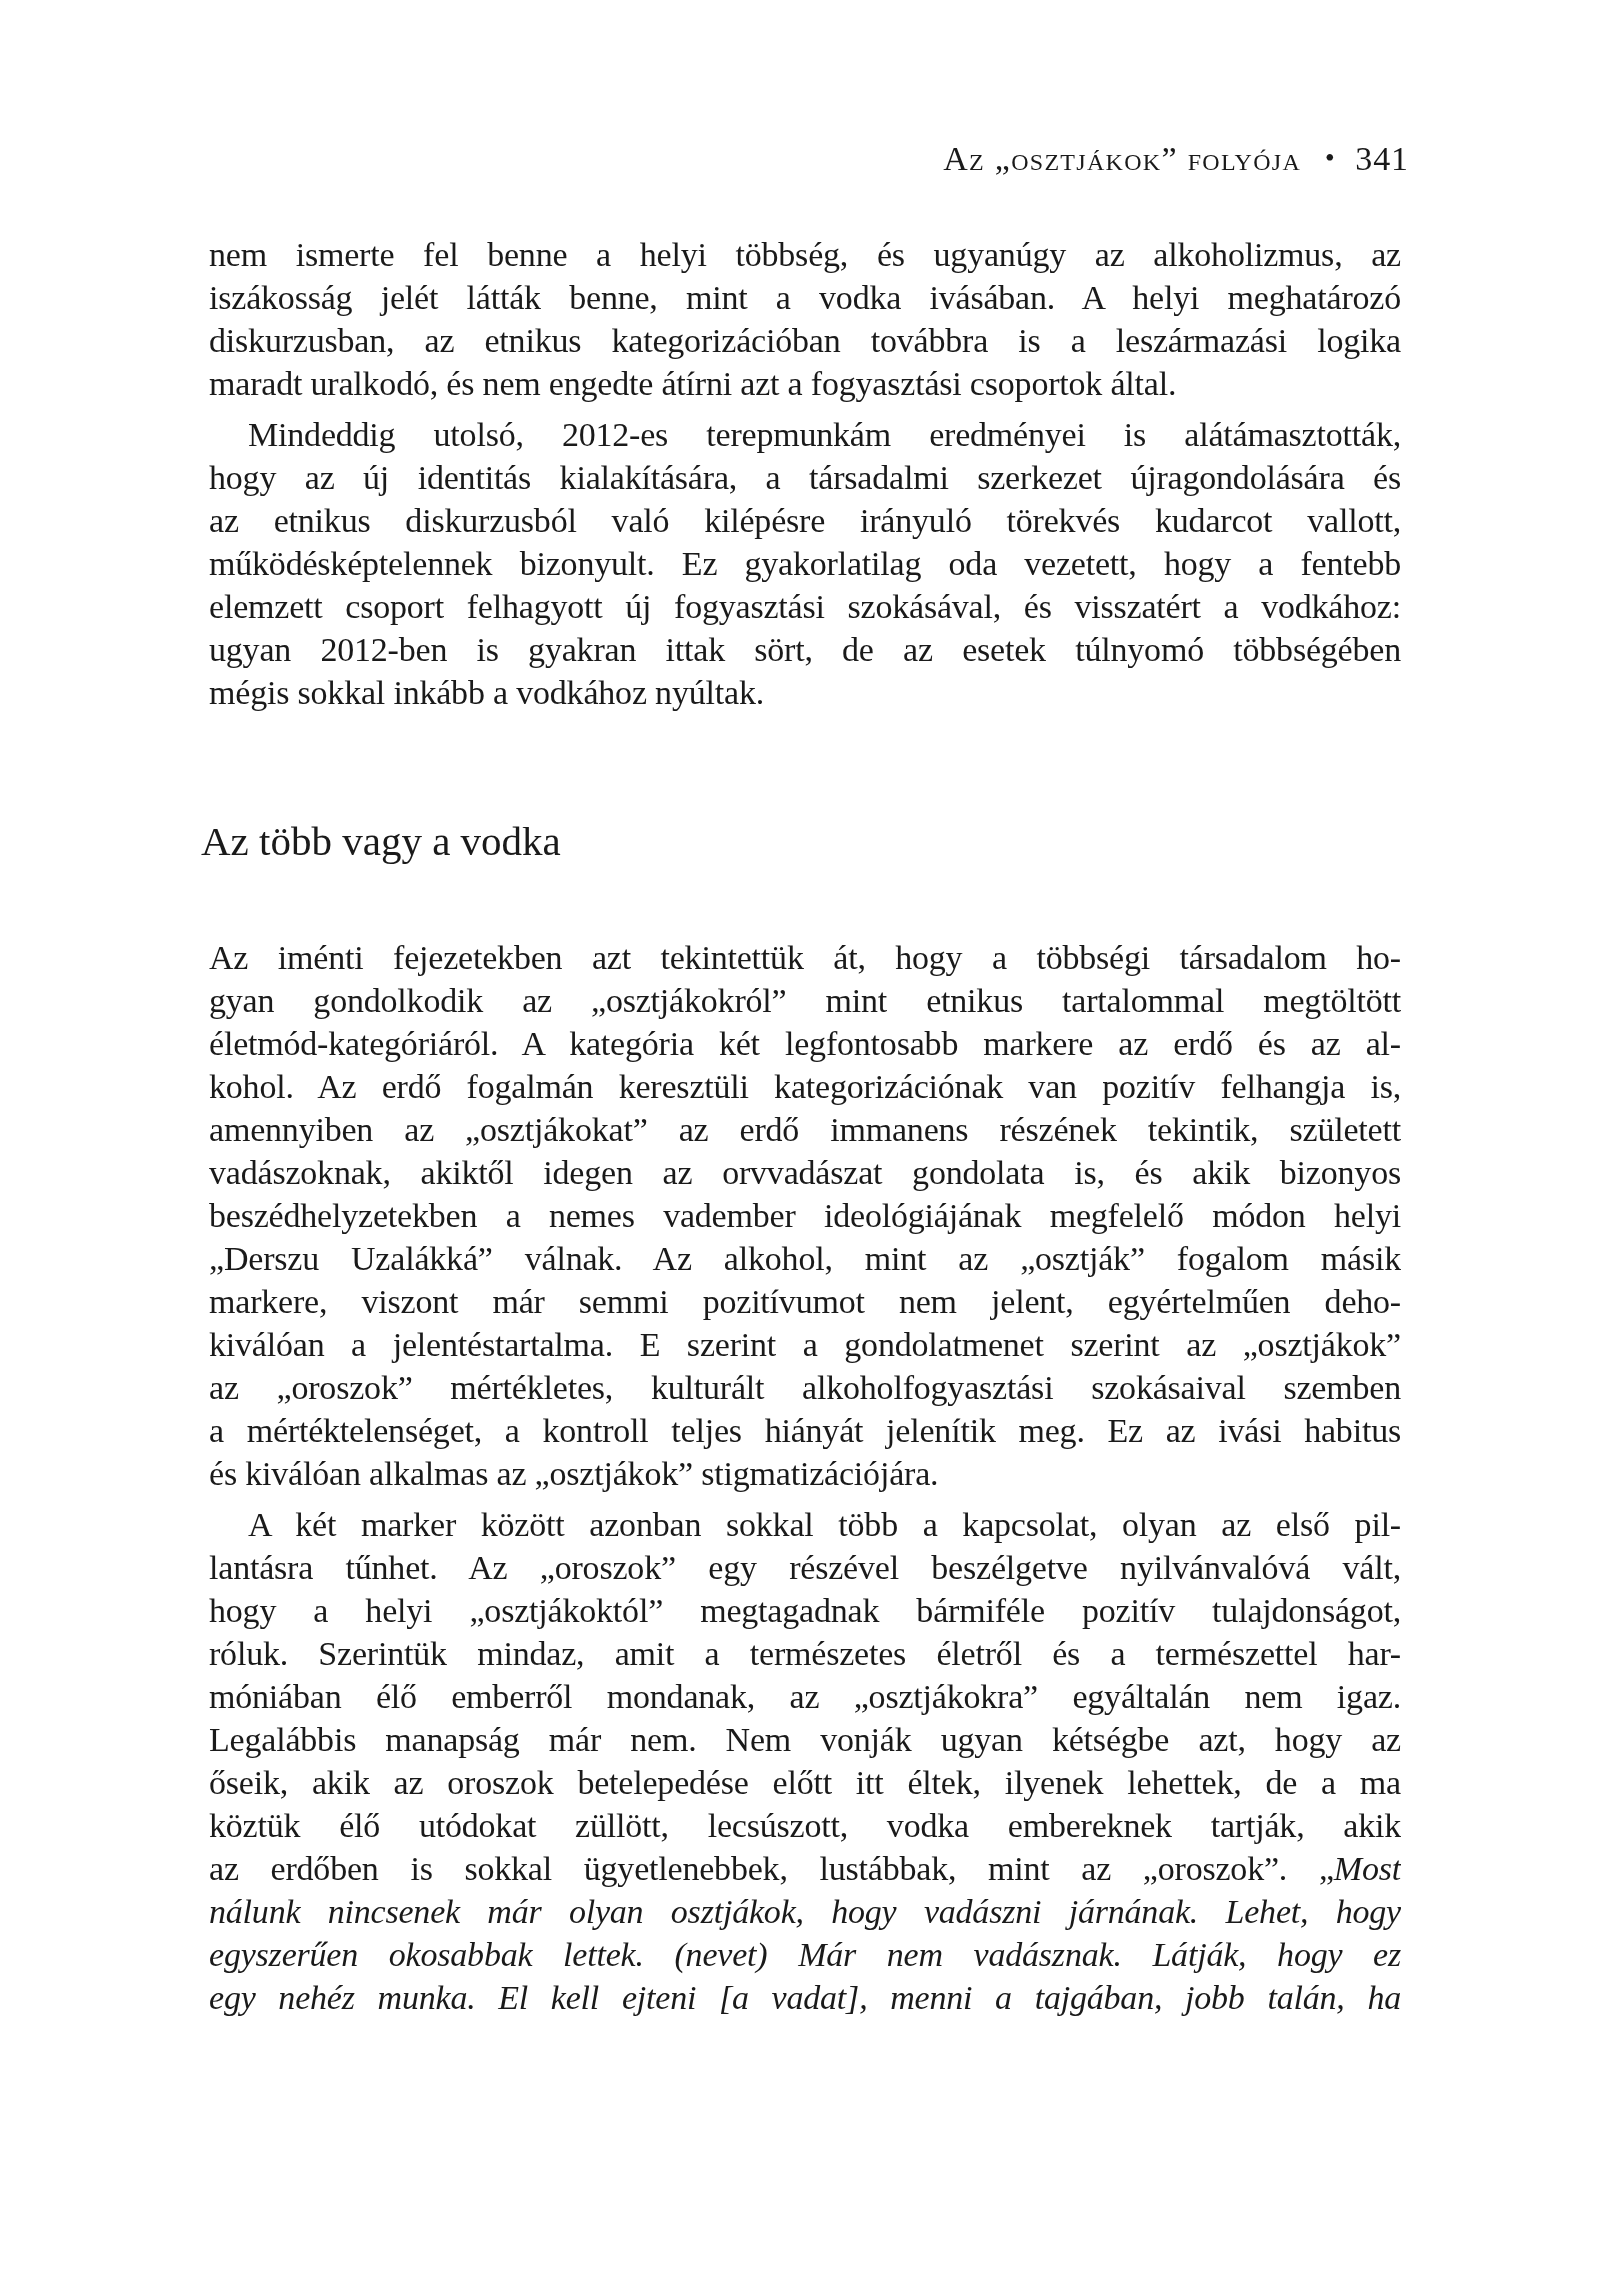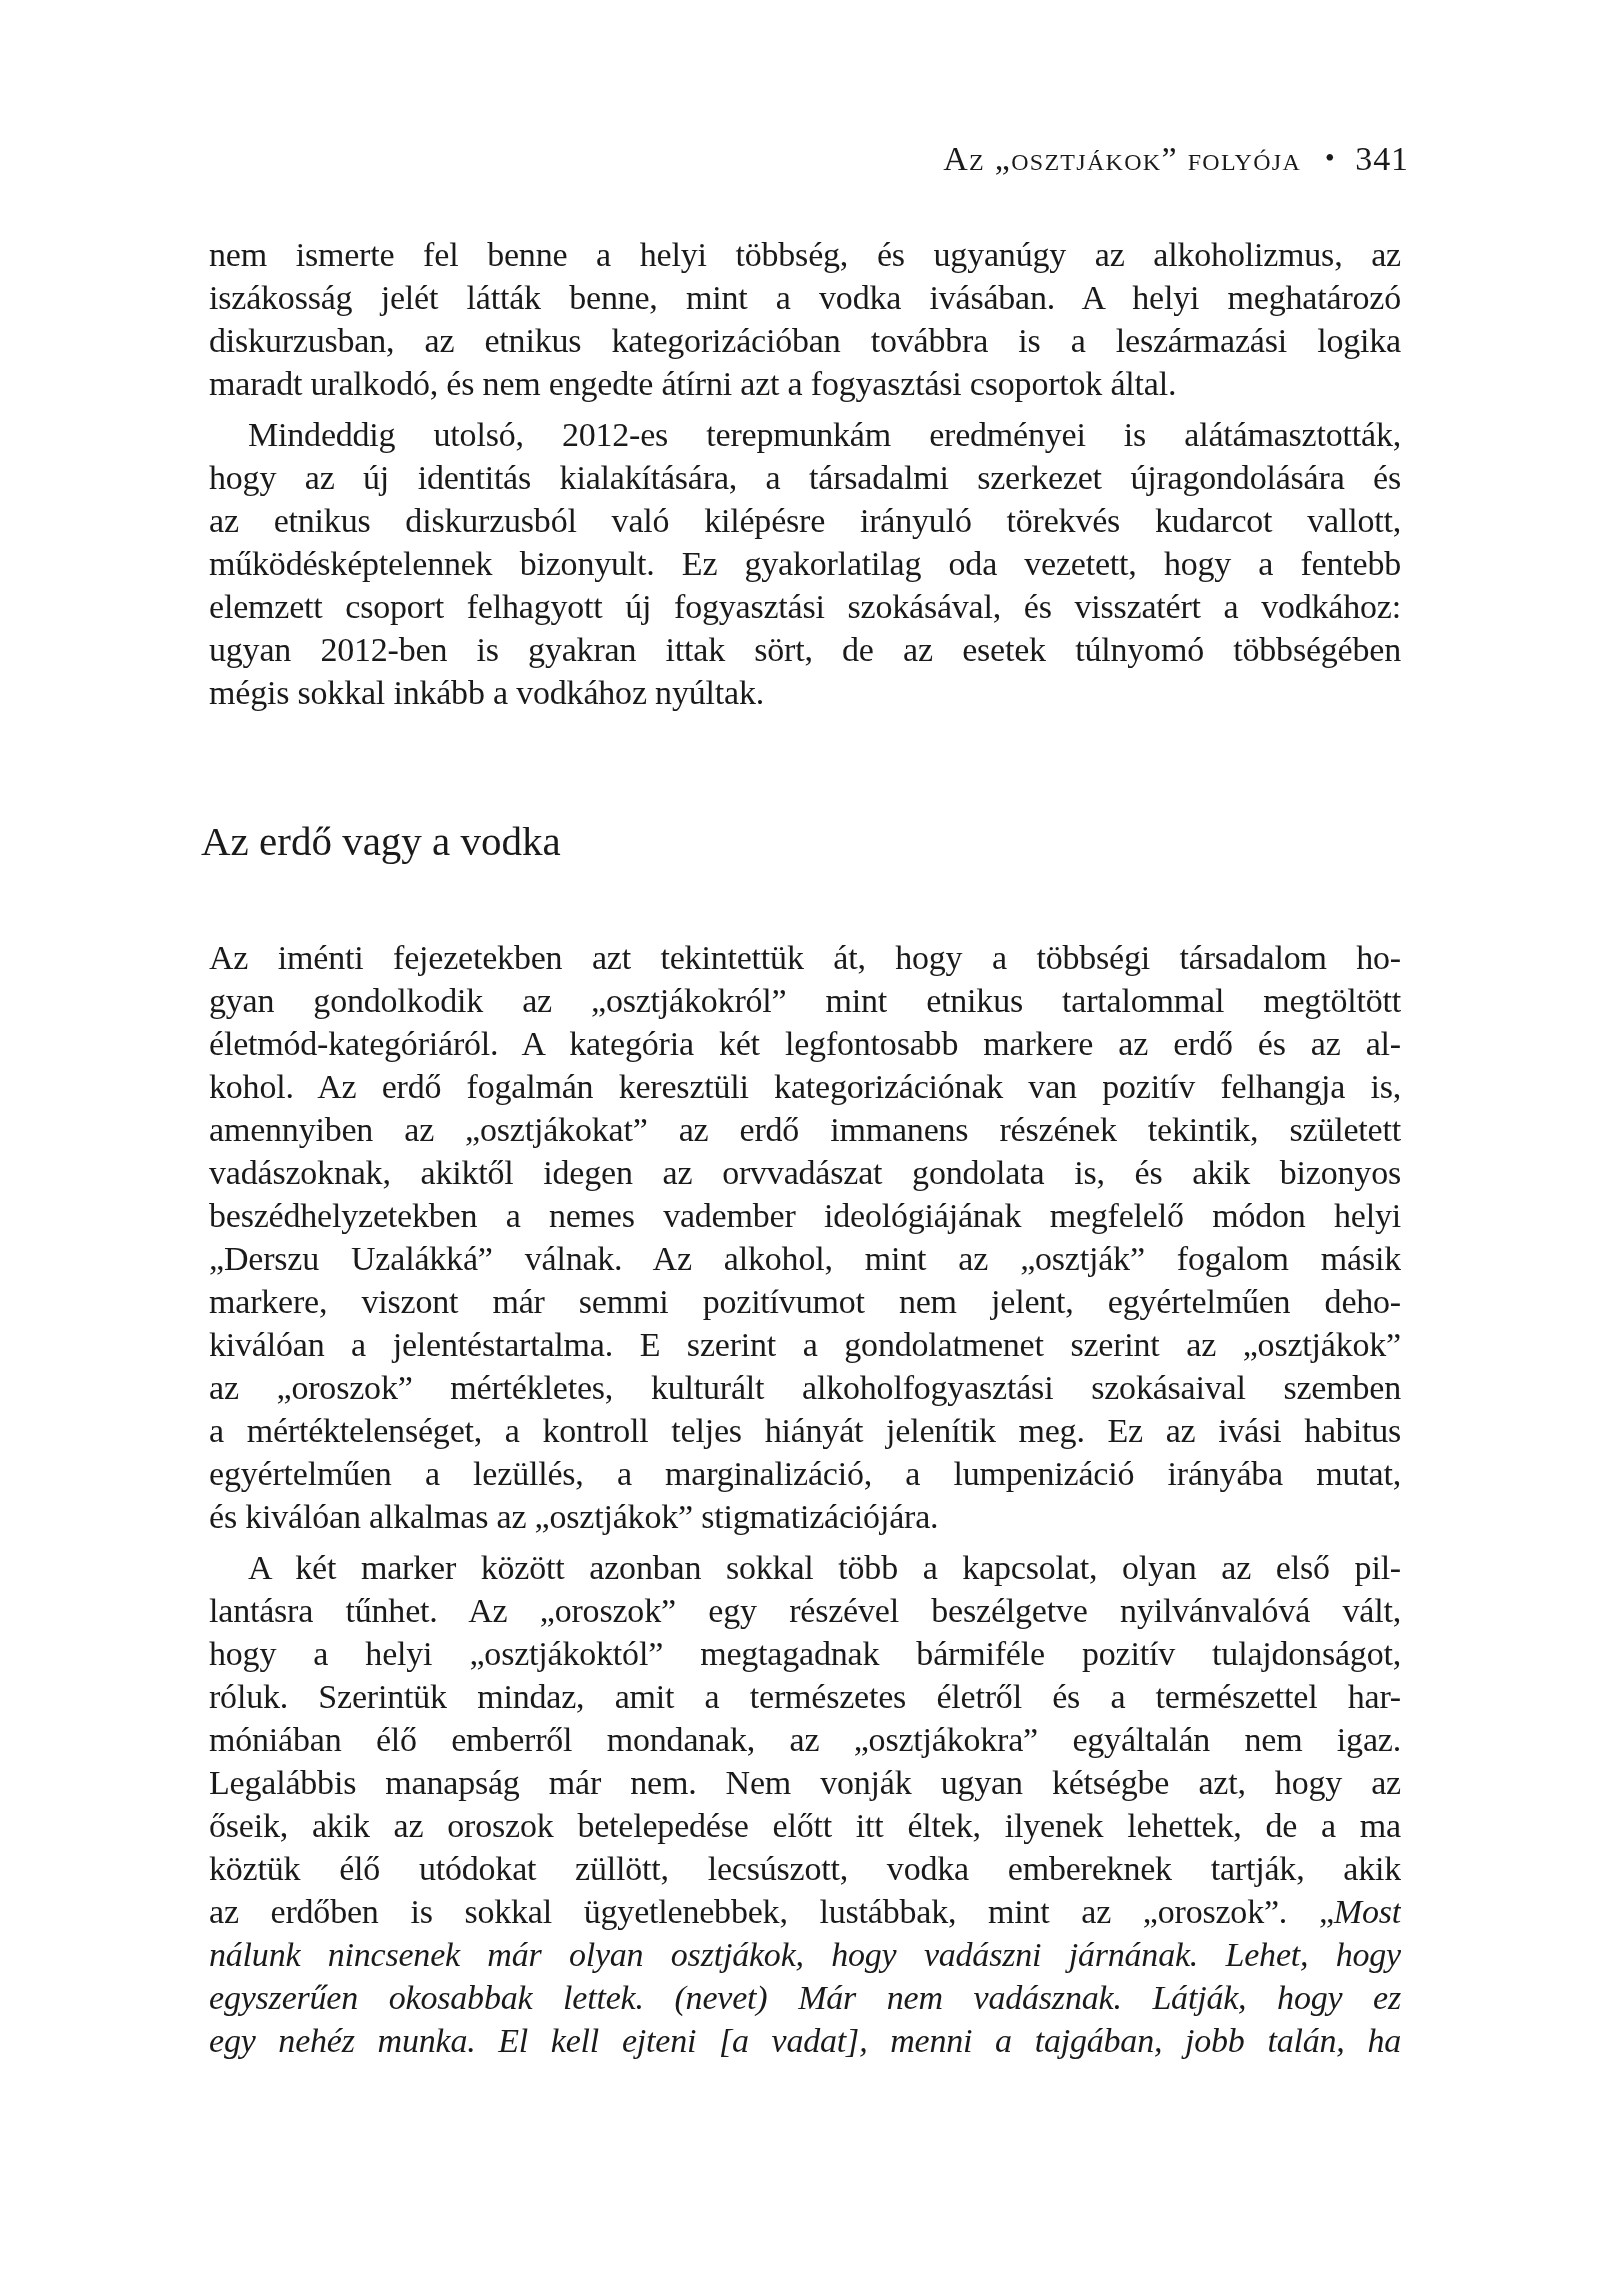--- a/index.html
+++ b/index.html
@@ -96,37 +96,36 @@
           <div class="line"><span>Mindeddig utolsó, 2012-es terepmunkám eredményei is alátámasztották,</span></div>
           <div class="line"><span>hogy az új identitás kialakítására, a társadalmi szerkezet újragondolására és</span></div>
           <div class="line"><span>az etnikus diskurzusból való kilépésre irányuló törekvés kudarcot vallott,</span></div>
           <div class="line"><span>működésképtelennek bizonyult. Ez gyakorlatilag oda vezetett, hogy a fentebb</span></div>
           <div class="line"><span>elemzett csoport felhagyott új fogyasztási szokásával, és visszatért a vodkához:</span></div>
           <div class="line"><span>ugyan 2012-ben is gyakran ittak sört, de az esetek túlnyomó többségében</span></div>
           <div class="line short"><span>mégis sokkal inkább a vodkához nyúltak.</span></div>
         </div>
       </section>
 
-    <h2 class="section-heading">Az erdő vagy a vodka</h2>
+    <h2 class="section-heading">Az több vagy a vodka</h2>
 
     <section id="pg2">
         <div class="para">
           <div class="line"><span>Az iménti fejezetekben azt tekintettük át, hogy a többségi társadalom ho-</span></div>
           <div class="line"><span>gyan gondolkodik az „osztjákokról” mint etnikus tartalommal megtöltött</span></div>
           <div class="line"><span>életmód-kategóriáról. A kategória két legfontosabb markere az erdő és az al-</span></div>
           <div class="line"><span>kohol. Az erdő fogalmán keresztüli kategorizációnak van pozitív felhangja is,</span></div>
           <div class="line"><span>amennyiben az „osztjákokat” az erdő immanens részének tekintik, született</span></div>
           <div class="line"><span>vadászoknak, akiktől idegen az orvvadászat gondolata is, és akik bizonyos</span></div>
           <div class="line"><span>beszédhelyzetekben a nemes vadember ideológiájának megfelelő módon helyi</span></div>
           <div class="line"><span>„Derszu Uzalákká” válnak. Az alkohol, mint az „osztják” fogalom másik</span></div>
           <div class="line"><span>markere, viszont már semmi pozitívumot nem jelent, egyértelműen deho-</span></div>
           <div class="line"><span>kiválóan a jelentéstartalma. E szerint a gondolatmenet szerint az „osztjákok”</span></div>
           <div class="line"><span>az „oroszok” mértékletes, kulturált alkoholfogyasztási szokásaival szemben</span></div>
           <div class="line"><span>a mértéktelenséget, a kontroll teljes hiányát jelenítik meg. Ez az ivási habitus</span></div>
-          <div class="line"><span>egyértelműen a lezüllés, a marginalizáció, a lumpenizáció irányába mutat,</span></div>
           <div class="line short"><span>és kiválóan alkalmas az „osztjákok” stigmatizációjára.</span></div>
         </div>
         <div class="para indent">
           <div class="line"><span>A két marker között azonban sokkal több a kapcsolat, olyan az első pil-</span></div>
           <div class="line"><span>lantásra tűnhet. Az „oroszok” egy részével beszélgetve nyilvánvalóvá vált,</span></div>
           <div class="line"><span>hogy a helyi „osztjákoktól” megtagadnak bármiféle pozitív tulajdonságot,</span></div>
           <div class="line"><span>róluk. Szerintük mindaz, amit a természetes életről és a természettel har-</span></div>
           <div class="line"><span>móniában élő emberről mondanak, az „osztjákokra” egyáltalán nem igaz.</span></div>
           <div class="line"><span>Legalábbis manapság már nem. Nem vonják ugyan kétségbe azt, hogy az</span></div>
           <div class="line"><span>őseik, akik az oroszok betelepedése előtt itt éltek, ilyenek lehettek, de a ma</span></div>

